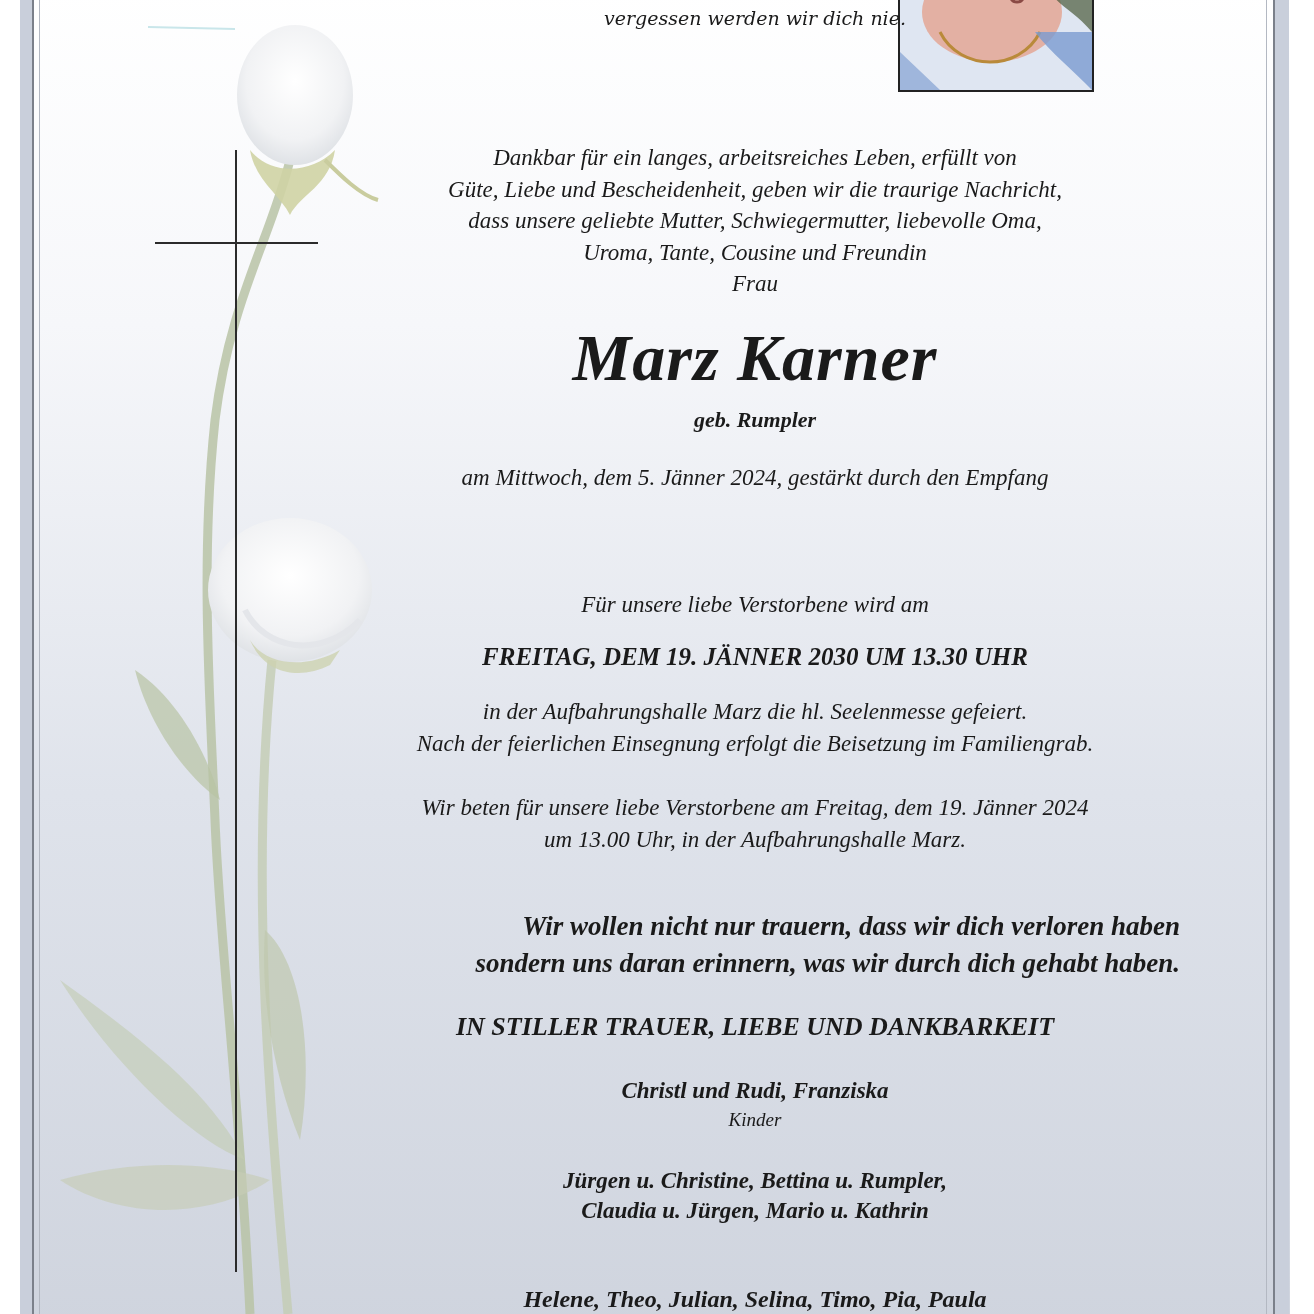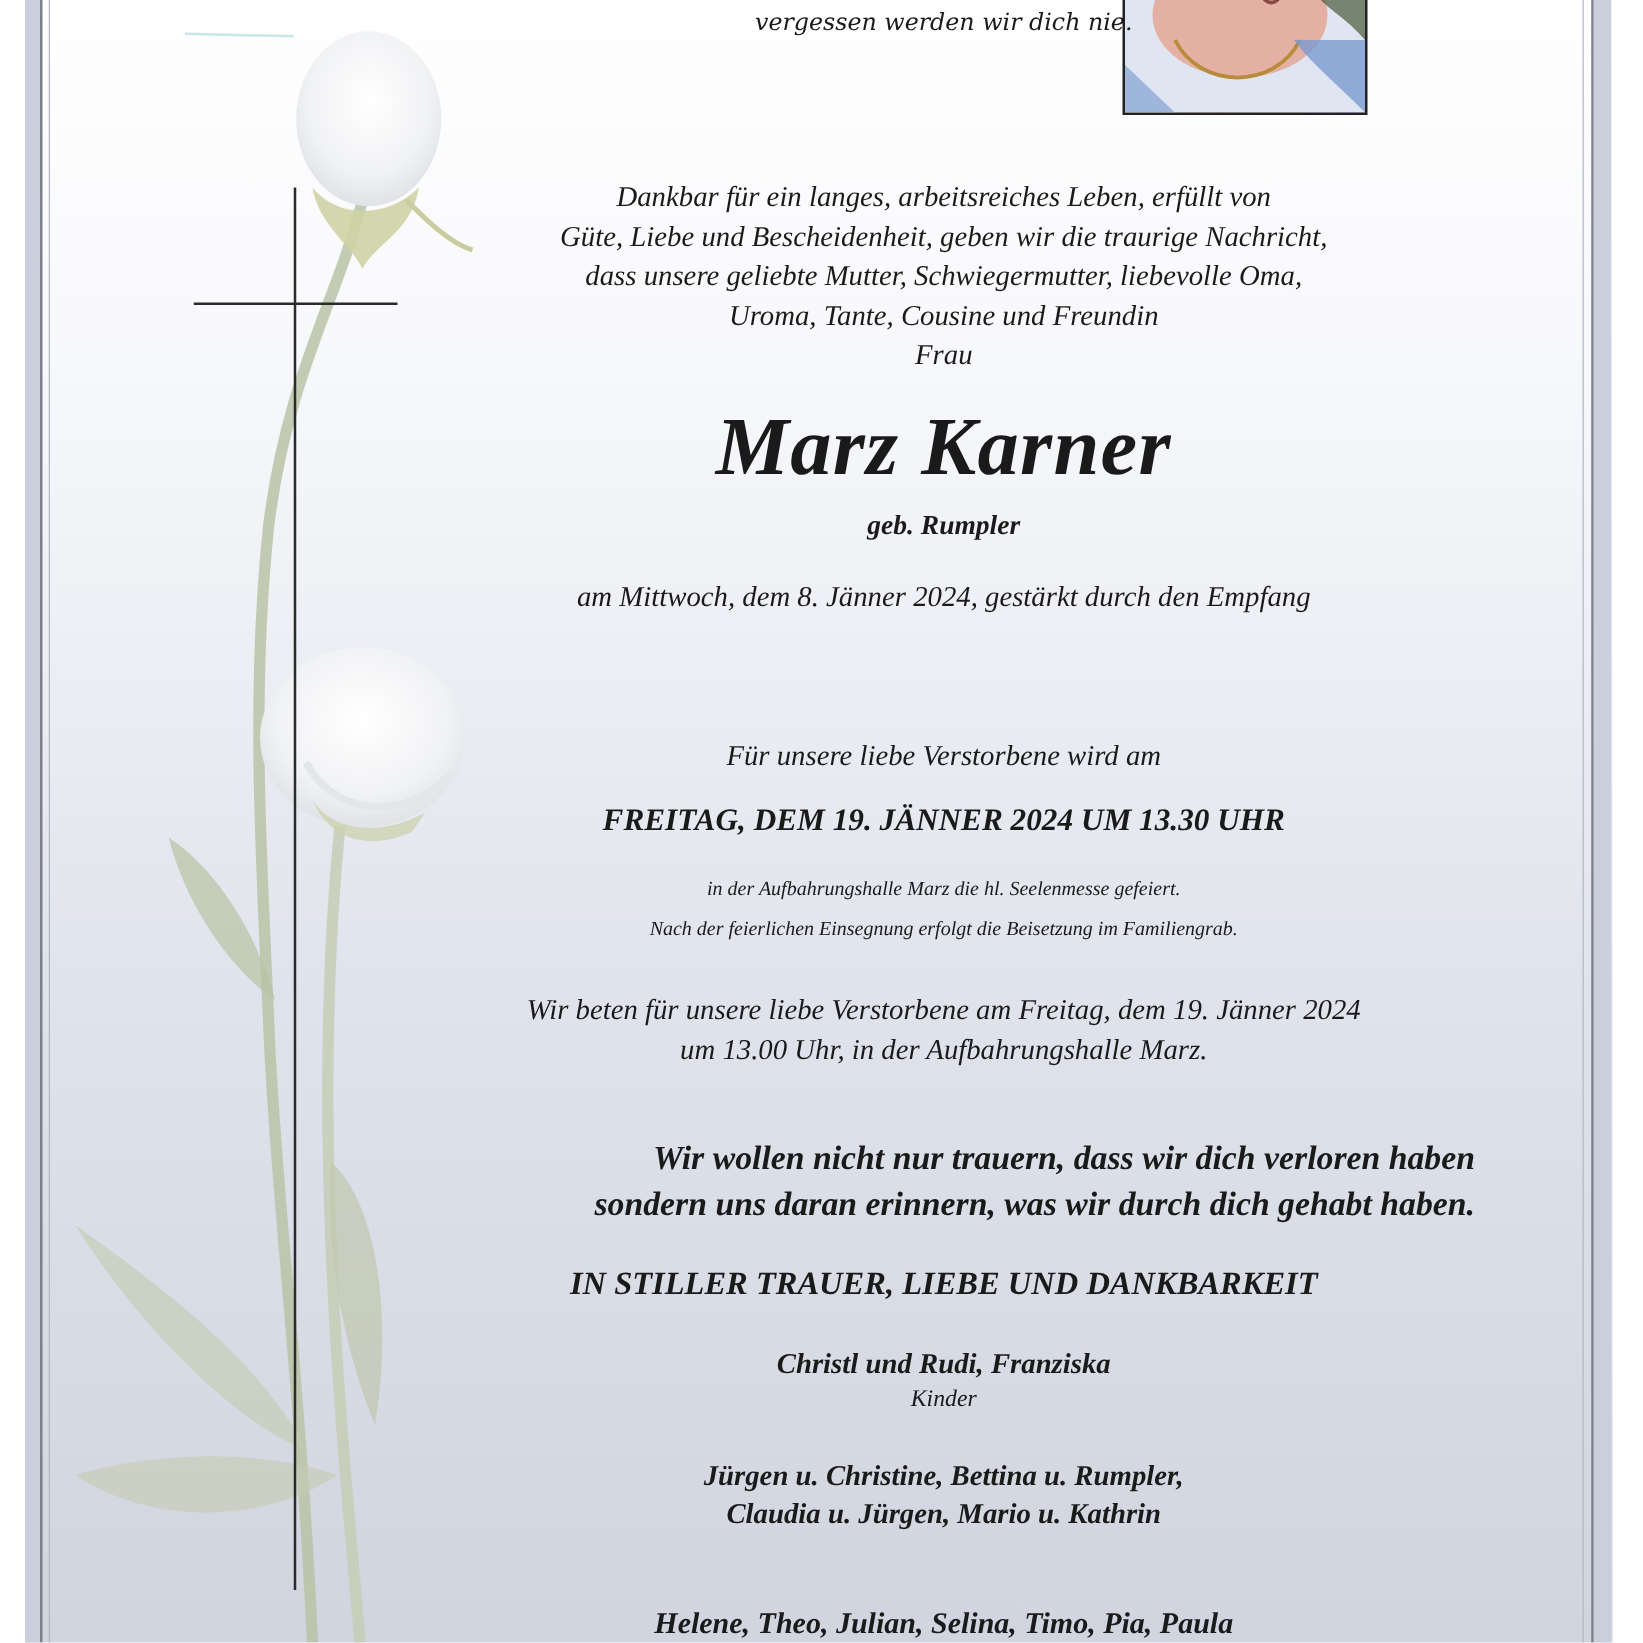--- a/index.html
+++ b/index.html
@@ -33,21 +33,21 @@
   .text-block { position:absolute; left:330px; width:850px; text-align:center; }
   .it { font-style:italic; }
   .line { display:block; white-space:nowrap; }
   .verse { top:4px; font-size:21px; line-height:28px; font-family:"DejaVu Serif", serif; font-style:italic; font-size:19px; }
   .intro { top:142px; font-size:23px; line-height:31.5px; }
   .name { top:318px; font-size:66px; line-height:80px; font-weight:bold; font-style:italic; letter-spacing:1px; }
   .maiden { top:406px; font-size:22px; line-height:28px; font-weight:bold; font-style:italic; }
   .death { top:462px; font-size:23px; line-height:31.5px; }
   .mass-intro { top:590px; font-size:23px; line-height:30px; }
   .mass-date { top:642px; font-size:25px; line-height:30px; font-weight:bold; font-style:italic; }
-  .mass-place { top:696px; font-size:16px; line-height:31.5px; }
+  .mass-place { top:696px; font-size:23px; line-height:31.5px; }
   .prayer { top:792px; font-size:23px; line-height:31.5px; }
   .quote { top:908px; font-size:27px; line-height:37px; font-weight:bold; font-style:italic;text-align:right; }
   .mourning { top:1010px; font-size:26px; line-height:34px; font-weight:bold; font-style:italic; }
   .fam { font-size:23px; line-height:30px; }
   .fam .names { font-weight:bold; font-style:italic; }
   .fam .role { font-style:italic; font-size:19px; line-height:28px; }
   .fam-kinder { top:1076px; }
   .fam-enkel { top:1166px; }
   .fam-urenkel { top:1284px; font-size:24px; }
 </style>
@@ -114,25 +114,25 @@
   <span class="line">Güte, Liebe und Bescheidenheit, geben wir die traurige Nachricht,</span>
   <span class="line">dass unsere geliebte Mutter, Schwiegermutter, liebevolle Oma,</span>
   <span class="line">Uroma, Tante, Cousine und Freundin</span>
   <span class="line">Frau</span>
 </div>
 
 <div class="text-block name">Marz Karner</div>
 <div class="text-block maiden">geb. Rumpler</div>
 
 <div class="text-block death it">
-  <span class="line">am Mittwoch, dem 8. Jänner 2024, gestärkt durch den Empfang</span>
+  <span class="line">am Mittwoch, dem 5. Jänner 2024, gestärkt durch den Empfang</span>
 </div>
 
 <div class="text-block mass-intro it">Für unsere liebe Verstorbene wird am</div>
-<div class="text-block mass-date">FREITAG, DEM 19. JÄNNER 2024 UM 13.30 UHR</div>
+<div class="text-block mass-date">FREITAG, DEM 19. JÄNNER 2030 UM 13.30 UHR</div>
 
 <div class="text-block mass-place it">
   <span class="line">in der Aufbahrungshalle Marz die hl. Seelenmesse gefeiert.</span>
   <span class="line">Nach der feierlichen Einsegnung erfolgt die Beisetzung im Familiengrab.</span>
 </div>
 
 <div class="text-block prayer it">
   <span class="line">Wir beten für unsere liebe Verstorbene am Freitag, dem 19. Jänner 2024</span>
   <span class="line">um 13.00 Uhr, in der Aufbahrungshalle Marz.</span>
 </div>

